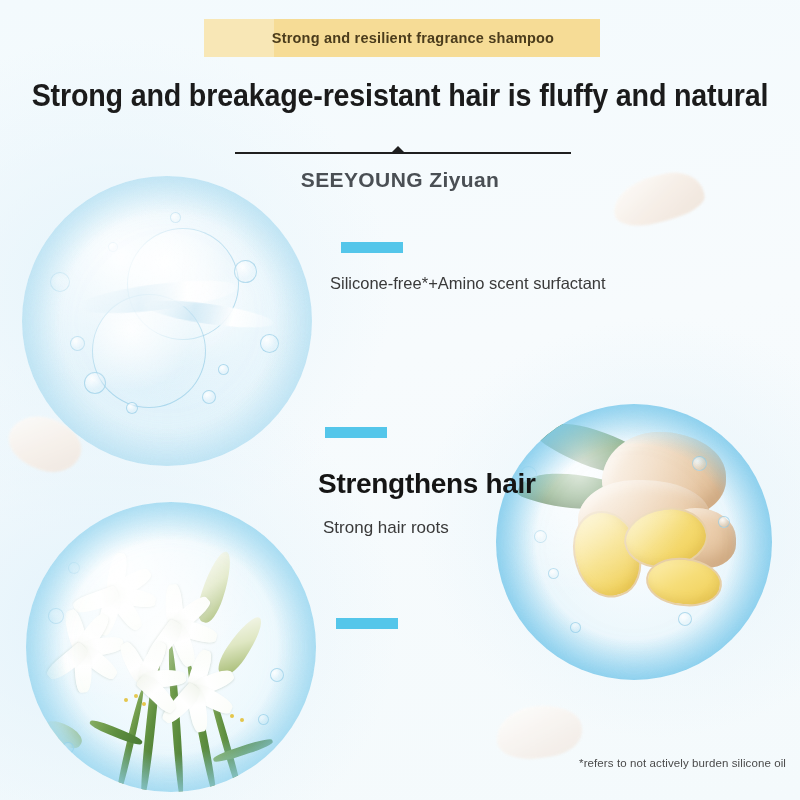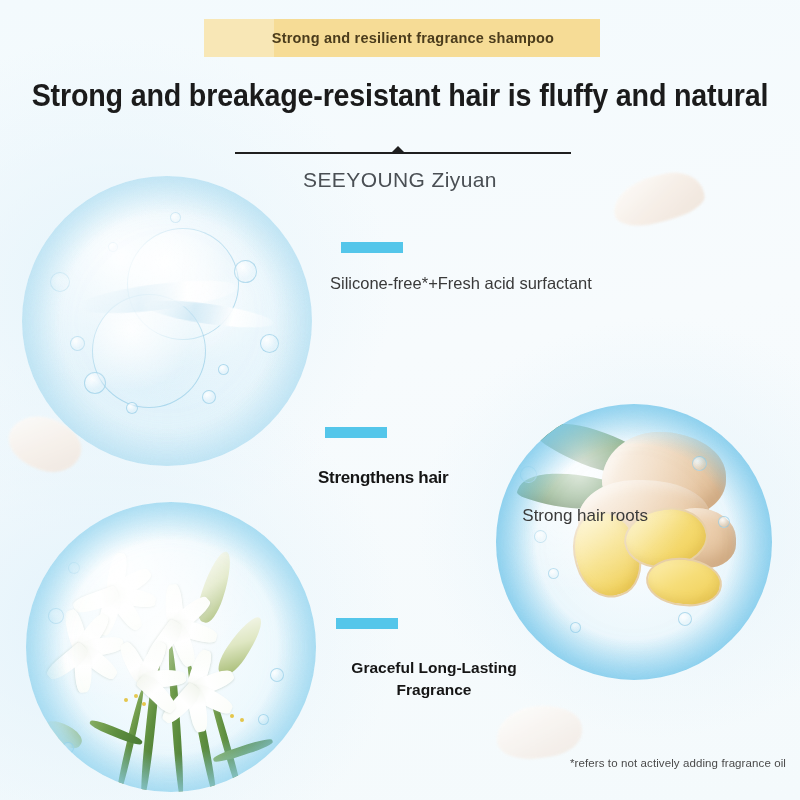--- a/index.html
+++ b/index.html
@@ -235,21 +235,21 @@
     border-bottom: 7px solid #1f1f1f;
   }
 
   
   #brand {
     position: absolute;
     left: 0; top: 168px;
     width: 800px;
     text-align: center;
     font-size: 21px;
-    font-weight: 400;
+    font-weight: 700;
     color: #4a4f54;
     letter-spacing: .4px;
   }
 
   
   .feature {
     position: absolute;
     width: 330px;
   }
   .accent-bar {
@@ -275,28 +275,27 @@
   }
   #feature-1 .feature-line {
     margin-top: 21px;
     font-size: 16.5px;
   }
 
   #feature-2 { left: 318px; top: 427px; }
   #feature-2 .accent-bar { margin-left: 7px; }
   #feature-2 .feature-title {
     margin-top: 30px;
-    font-size: 17px;
+    font-size: 28px;
     letter-spacing: -.3px;
   }
   #feature-2 .feature-line {
     margin-top: 18px;
-    margin-left: 22px;
+    margin-left: 5px;
     font-size: 17px;
-    text-align: right;
   }
   #feature-2 .feature-line + .feature-line { margin-top: 17px; }
 
   #feature-3 { left: 334px; top: 618px; width: 200px; }
   #feature-3 .accent-bar { margin-left: 2px; }
   #feature-3 .feature-title {
     margin-top: 28px;
     font-size: 15.5px;
     text-align: center;
     line-height: 1.45;
@@ -441,29 +440,28 @@
   <div id="headline">Strong and breakage-resistant hair is fluffy and natural</div>
 
   <div id="divider">
     <div class="caret"></div>
   </div>
 
   <div id="brand">SEEYOUNG Ziyuan</div>
 
   <div class="feature" id="feature-1">
     <div class="accent-bar"></div>
-    <div class="feature-line">Silicone-free*+Fresh acid surfactant</div>
+    <div class="feature-line">Silicone-free*+Amino scent surfactant</div>
   </div>
 
   <div class="feature" id="feature-2">
     <div class="accent-bar"></div>
     <div class="feature-title">Strengthens hair</div>
     <div class="feature-line">Strong hair roots</div>
   </div>
 
   <div class="feature" id="feature-3">
     <div class="accent-bar"></div>
-    <div class="feature-title">Graceful Long-Lasting Fragrance</div>
-  </div>
-
-  <div id="footnote">*refers to not actively adding fragrance oil</div>
+  </div>
+
+  <div id="footnote">*refers to not actively burden silicone oil</div>
 
 </div>
 
 </body></html>

